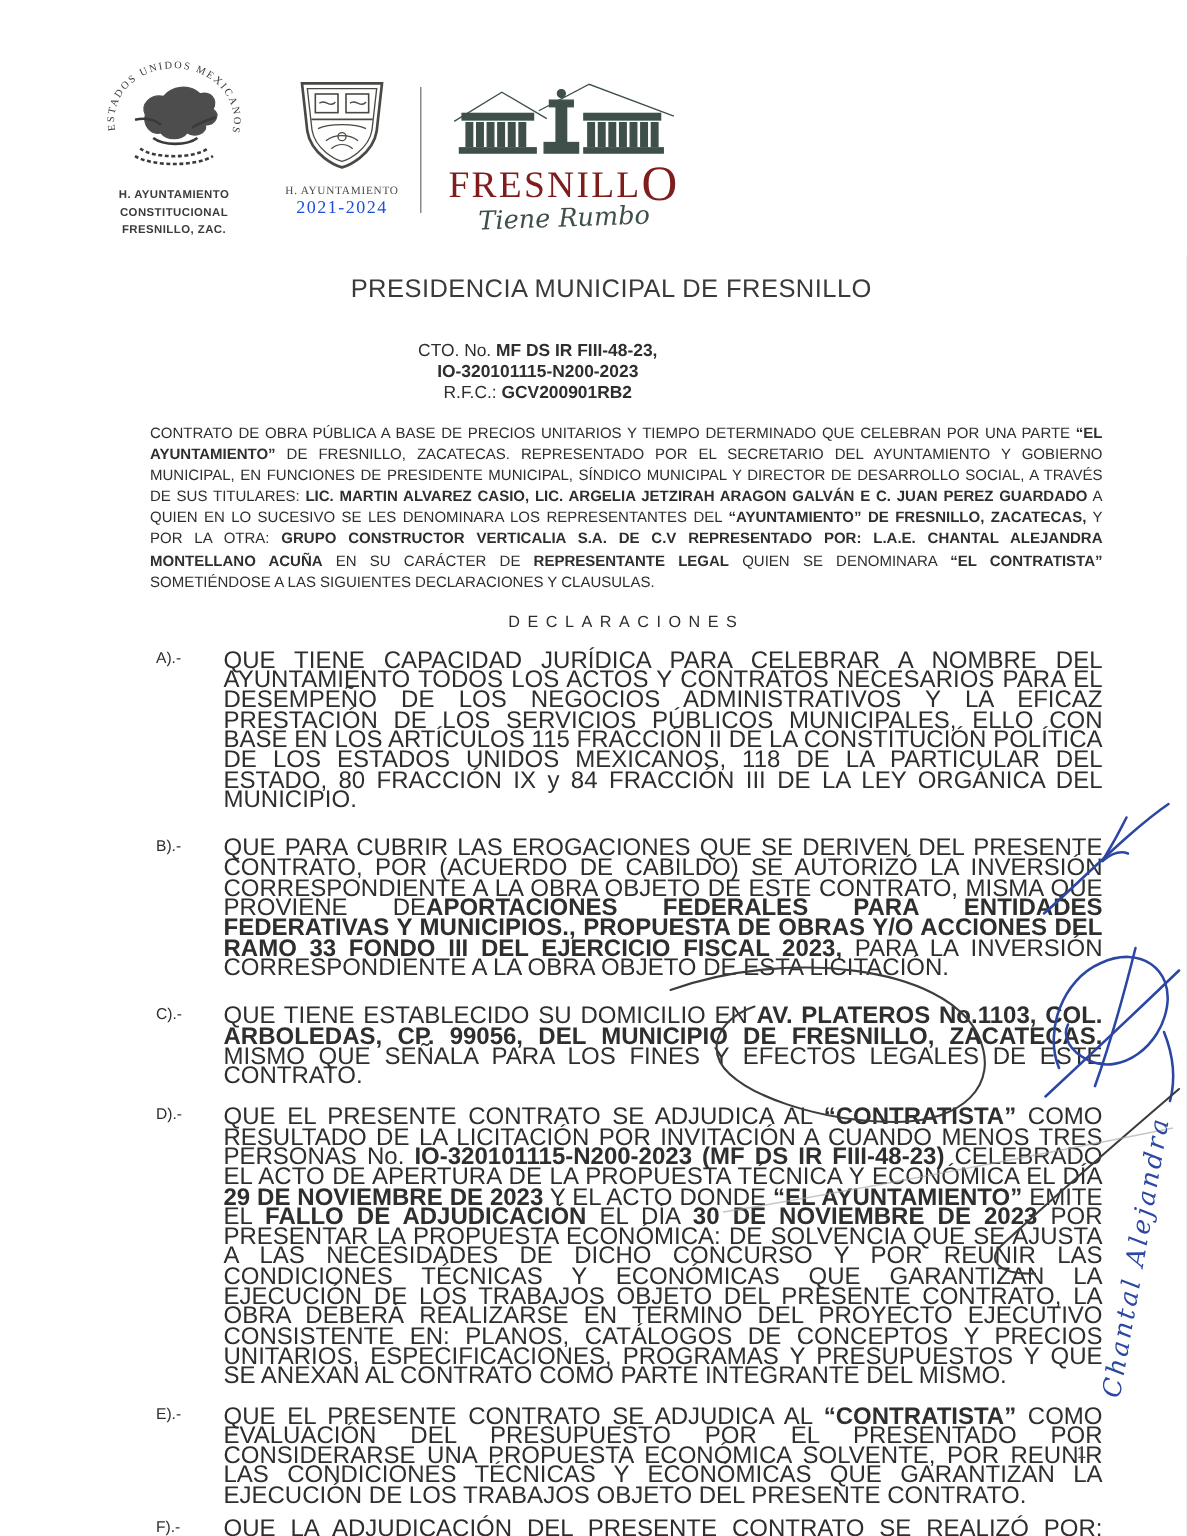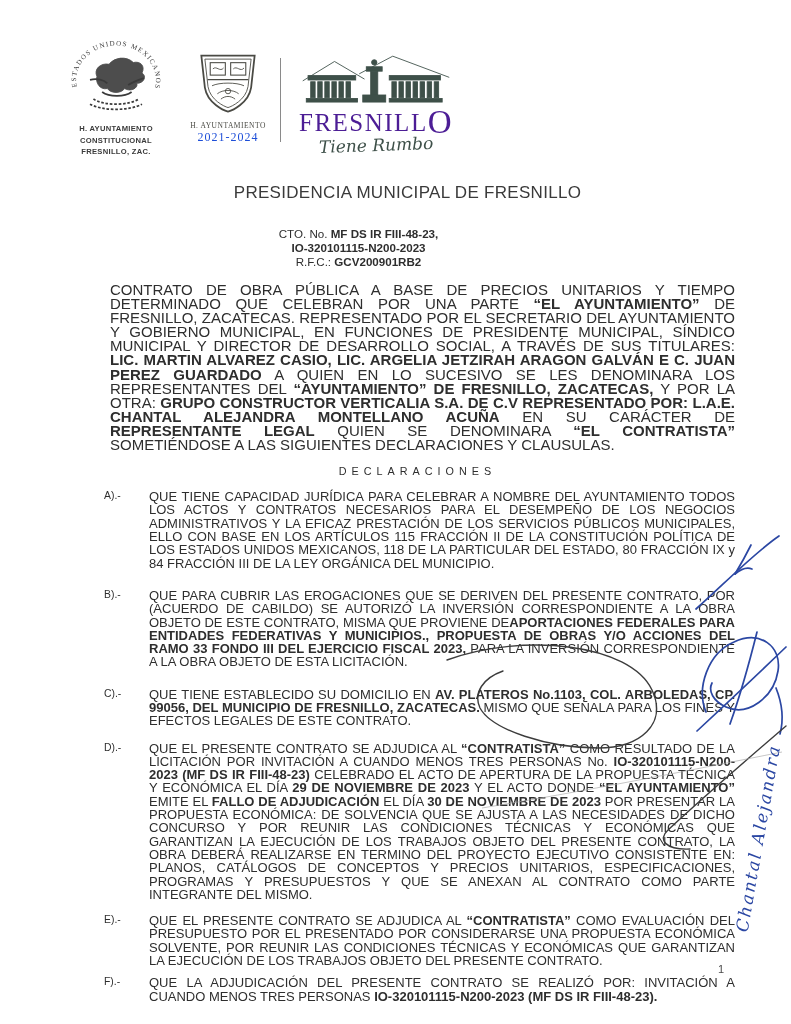--- a/index.html
+++ b/index.html
@@ -10,39 +10,39 @@
   }
   
   .hdr{position:absolute;left:60px;top:40px;width:420px;display:flex;align-items:flex-start;}
   .seal-left{width:112px;text-align:center;}
   .seal-left .cap{font-size:7.6px;font-weight:bold;line-height:9.6px;letter-spacing:.3px;color:#3b3b3b;margin-top:2px;}
   .seal-center{width:96px;text-align:center;margin-left:8px;padding-top:12px;}
   .seal-center .cap1{font-family:"Liberation Serif",serif;font-size:7.5px;letter-spacing:.5px;color:#4a4a44;margin-top:1px;}
   .seal-center .cap2{font-family:"Liberation Serif",serif;font-size:12px;letter-spacing:1px;color:#1d4ed8;}
   .hdr-divider{width:1px;height:84px;background:#8a8a8a;margin:18px 6px 0 4px;}
   .logo-fres{width:178px;text-align:center;padding-top:14px;}
-  .logo-fres .wordmark{font-family:"Liberation Serif",serif;font-size:25px;letter-spacing:1.5px;color:#4c1d95;line-height:24px;white-space:nowrap;}
+  .logo-fres .wordmark{font-family:"Liberation Serif",serif;font-size:25px;letter-spacing:1.5px;color:#7f1d1d;line-height:24px;white-space:nowrap;}
   .logo-fres .wordmark .bigO{font-size:33px;vertical-align:-2px;}
   .logo-fres .tagline{font-family:"DejaVu Serif",serif;font-style:italic;font-size:17px;color:#3e5049;transform:rotate(-2deg);display:inline-block;margin-top:0px;}
   
   .content{position:absolute;left:0;top:183px;width:791px;}
   .t1{text-align:center;font-size:17px;letter-spacing:.3px;color:#3a3a3a;padding-left:24px;}
   .t2{text-align:center;font-size:16.5px;font-weight:bold;margin-top:15px;letter-spacing:.2px;}
   .t3{text-align:center;font-size:12.8px;font-weight:bold;margin-top:19px;}
   .cto{width:662px;text-align:center;margin-top:24px;font-size:11.6px;line-height:14px;}
   .cto .inner{display:inline-block;margin-left:55px;text-align:center;}
   
   .bodycol{margin:14px 56px 0 100px;width:635px;}
-  .para{font-size:15px;line-height:14.1px;text-align:justify;margin-left:10px;}
+  .para{font-size:10px;line-height:14.1px;text-align:justify;}
   .b{font-weight:bold;}
   .decl-head{text-align:center;font-weight:normal;font-size:10.8px;letter-spacing:5px;margin-top:13px;}
   .decl-sub{font-weight:bold;font-size:10.6px;margin-top:14px;}
   .item{display:flex;margin-top:13px;}
   .item .lbl{width:45px;flex:0 0 45px;font-size:10.4px;padding-left:4px;}
-  .item .txt{flex:1;font-size:13px;line-height:13.3px;text-align:justify;}
+  .item .txt{flex:1;font-size:16px;line-height:13.3px;text-align:justify;}
   .item.gapC{margin-top:19px;}
   .item.gapD{margin-top:14px;}
   .item.gapE{margin-top:13px;}
   .item.gapF{margin-top:9px;}
   .pagenum{position:absolute;left:718px;top:963px;font-size:11px;color:#4a4a4a;}
   
   .ink-layer{position:absolute;left:0;top:0;width:791px;height:1024px;pointer-events:none;}
   .hand-name{
     position:absolute;left:758px;top:838px;
     transform:translate(-50%,-50%) rotate(-80deg);

